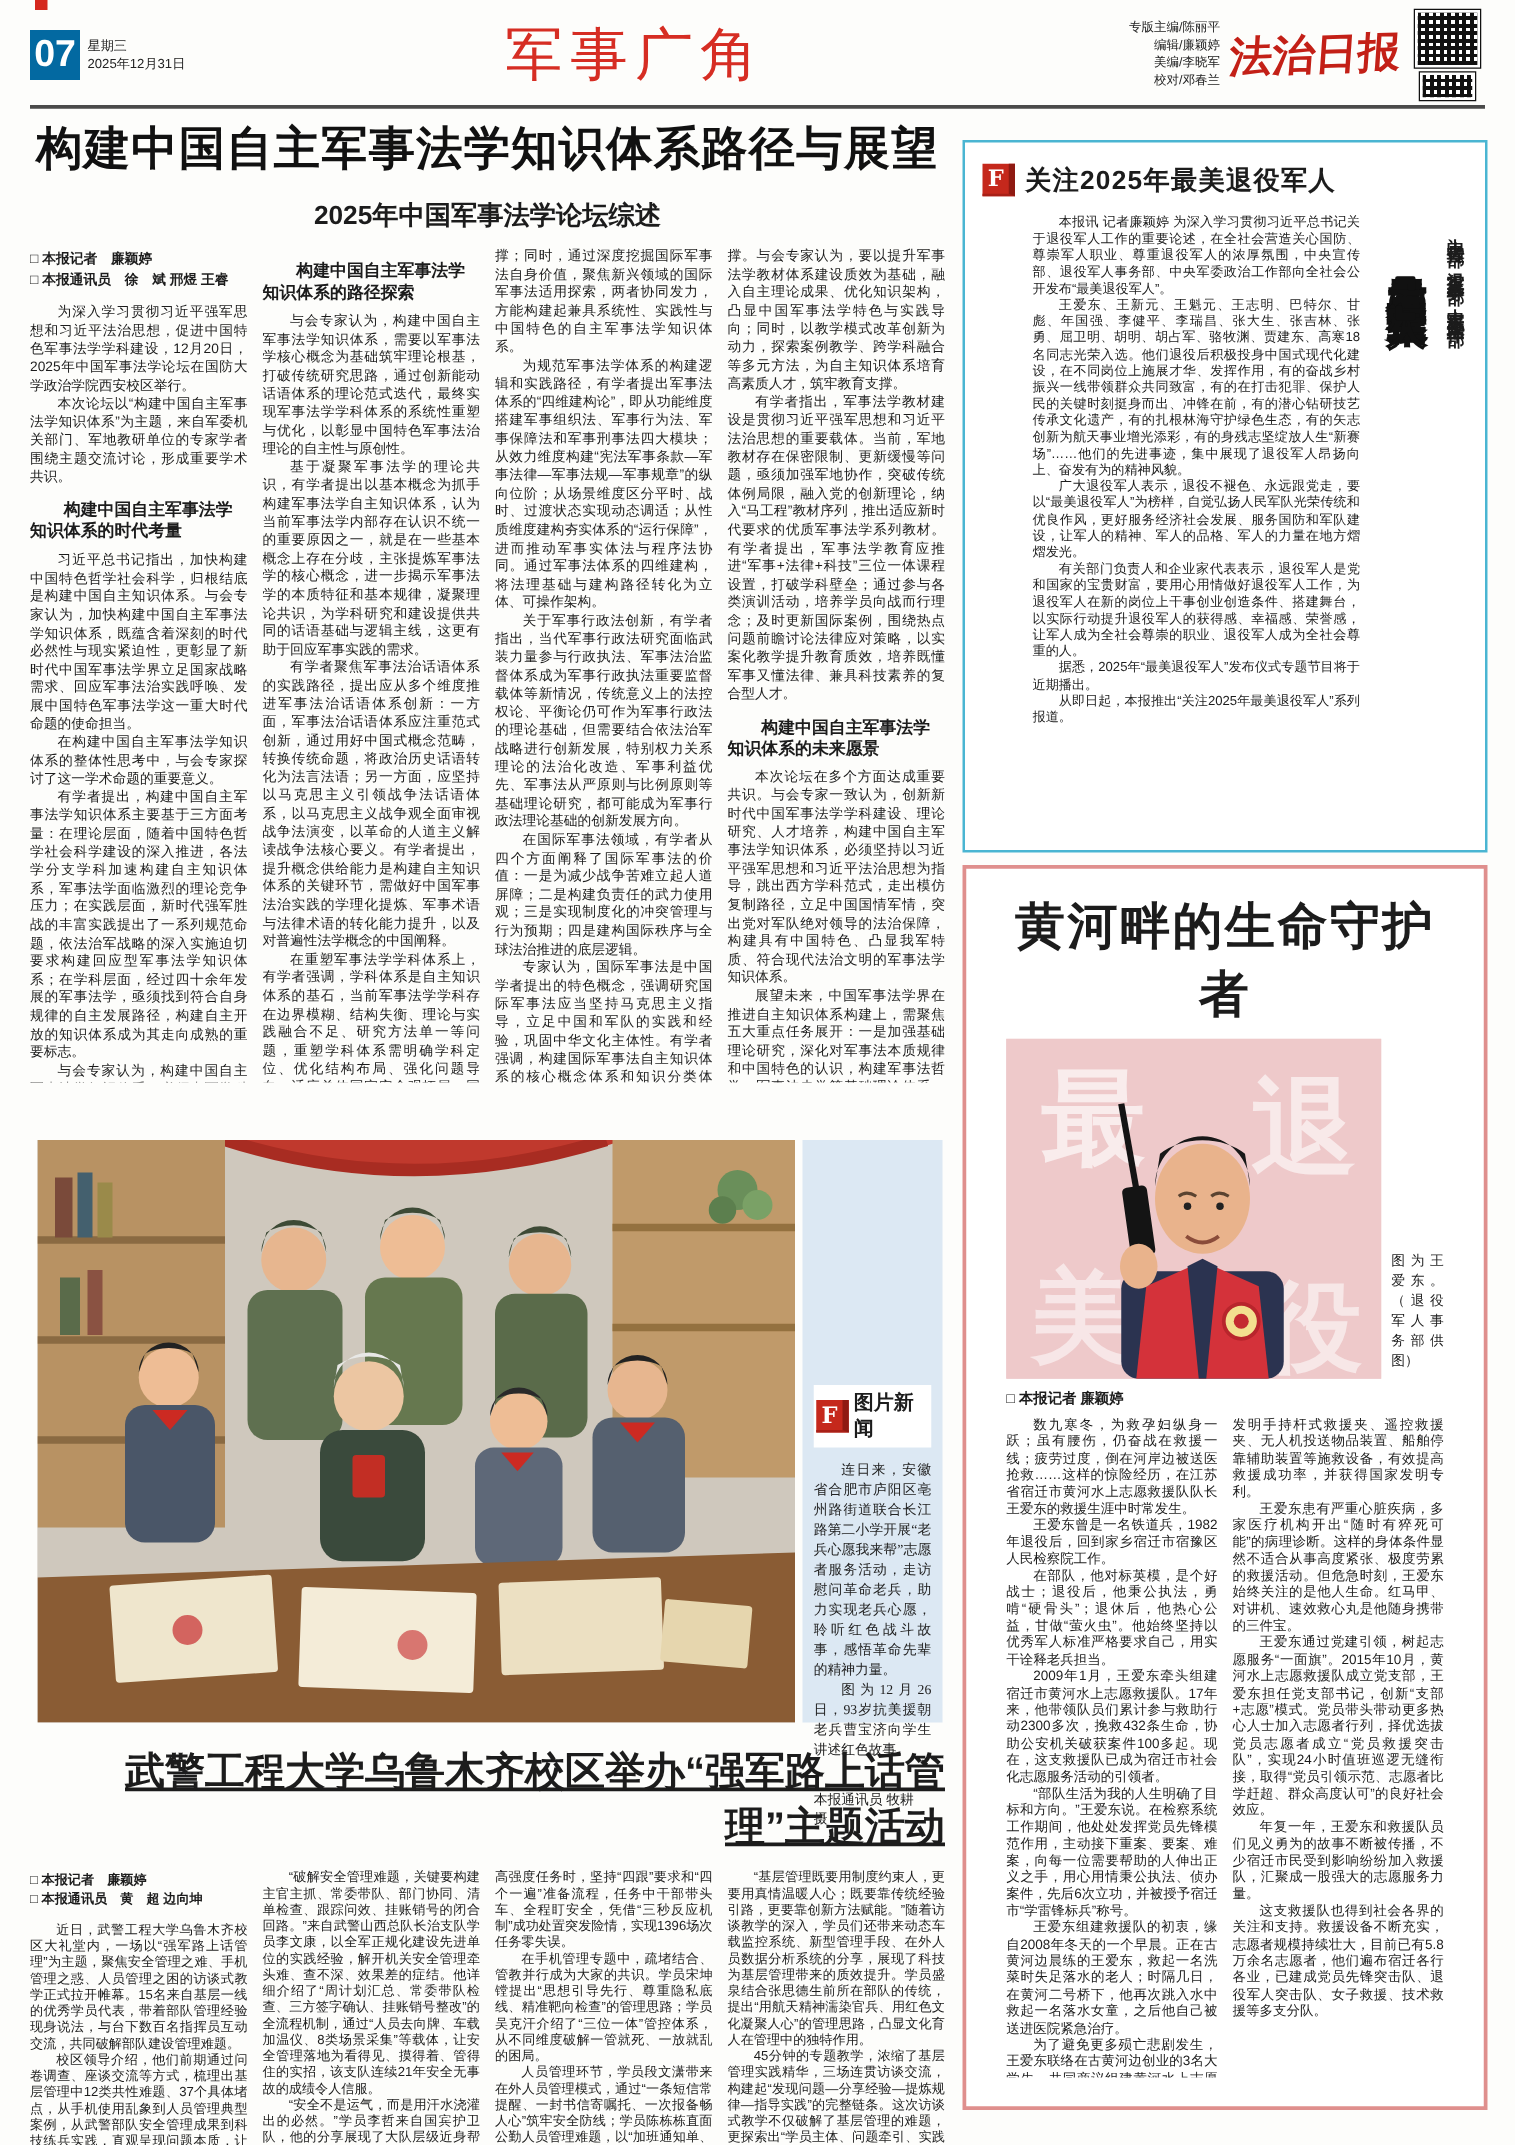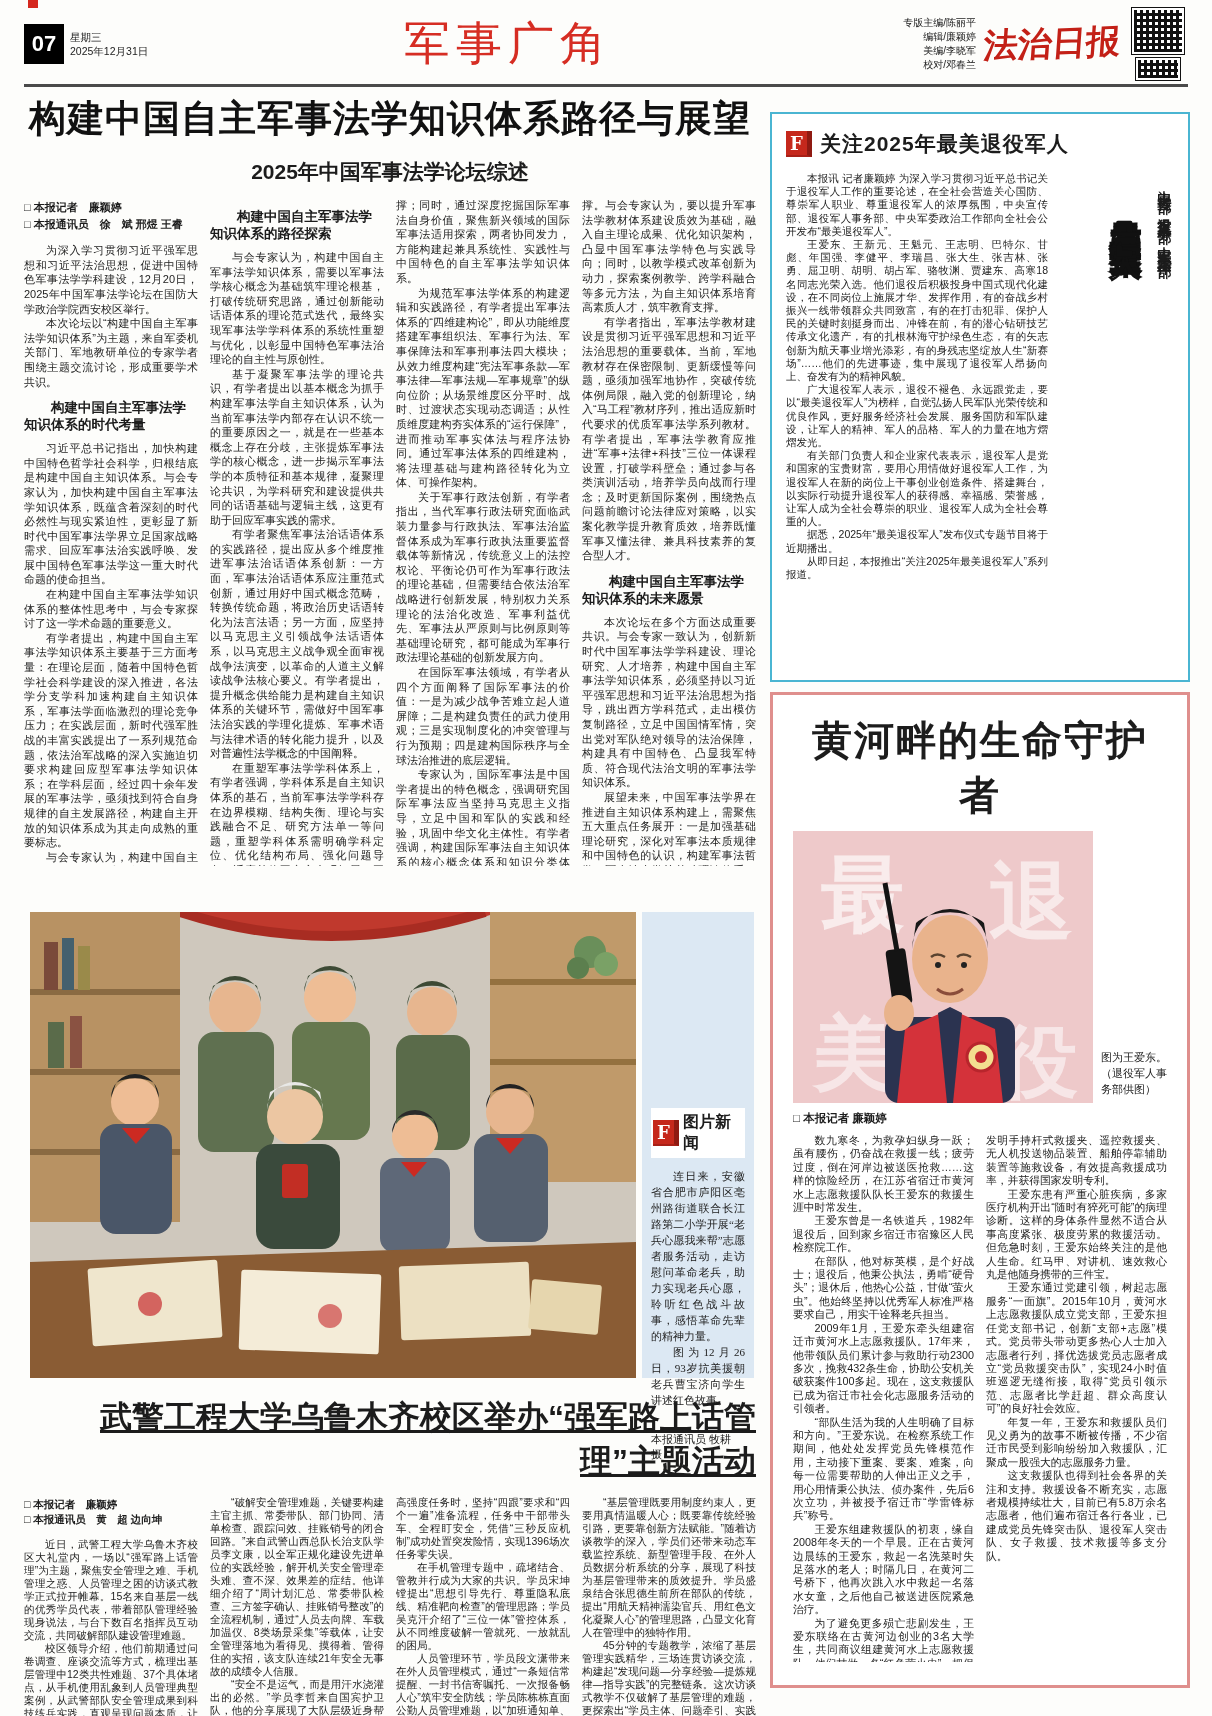--- a/index.html
+++ b/index.html
@@ -3,21 +3,21 @@
 <meta charset="utf-8">
 <style>
   * { margin:0; padding:0; box-sizing:border-box; }
   html,body { background:#efeeec; }
   body { width:1212px; height:1716px; position:relative; font-family:"Liberation Sans",sans-serif; color:#1c1c1c; }
   .sheet { position:absolute; inset:0; background:#fdfdfb; overflow:hidden; }
   .corner-mark { position:absolute; left:28px; top:0; width:10px; height:8px; background:#d5281e; }
 
   
   .header { position:absolute; left:24px; top:8px; width:1164px; height:72px; display:flex; align-items:center; }
-  .pageno-box { width:40px; height:40px; background:#000000; color:#fff; font-weight:900; font-size:22px; display:flex; align-items:center; justify-content:center; }
+  .pageno-box { width:40px; height:40px; background:#0369a1; color:#fff; font-weight:900; font-size:30px; display:flex; align-items:center; justify-content:center; }
   .date-stack { margin-left:6px; font-size:10.5px; line-height:14px; color:#222; }
   .section-title { flex:1; text-align:center; font-size:46px; font-weight:400; color:#d62d23; letter-spacing:6px; }
   .credits { width:108px; font-size:10px; line-height:14px; text-align:right; color:#222; }
   .masthead { width:152px; text-align:center; font-family:"DejaVu Serif",serif; color:#c32017; font-size:34px; font-weight:900; transform:skewX(-6deg) rotate(-2deg); }
   .qr-stack { width:60px; display:flex; flex-direction:column; gap:4px; align-items:center; }
   .qr { width:52px; height:46px; background:
       repeating-linear-gradient(0deg,#111 0 3px,transparent 3px 6px),
       repeating-linear-gradient(90deg,#111 0 3px,#fff 3px 6px); border:2px solid #fff; outline:1px solid #111; }
   .qr.small { width:44px; height:22px; }
   .header-rule { position:absolute; left:24px; top:84px; width:1164px; height:3px; background:#4a4a4a; }
@@ -54,29 +54,29 @@
 
   
   .f-cube { width:26px; height:26px; background:#c5281c; border-right:5px solid #8f1a12; border-bottom:2px solid #a82017;
             color:#fff; font-family:"DejaVu Serif",serif; font-weight:900; font-size:18px;
             display:flex; align-items:center; justify-content:center; flex:0 0 auto; }
 
   
   .veterans-box { position:absolute; left:770px; top:112px; width:420px; height:570px; border:2px solid #4ab5d2; background:#fff; padding:12px 14px; }
   .kicker { display:flex; align-items:center; gap:8px; margin:4px 0 14px; }
   .kicker-text { font-size:21px; font-weight:700; letter-spacing:1px; }
-  .vet-flex { display:flex; height:482px; overflow:hidden; }
+  .vet-flex { display:flex; height:482px; overflow:hidden;margin-left:40px; }
   .vet-body { width:262px; font-size:10.5px; line-height:13.2px; overflow:hidden; }
   .vet-vertical { flex:1; display:flex; justify-content:flex-end; gap:10px; }
   .v-big { writing-mode:vertical-rl; font-size:31px; font-weight:900; color:#fff;
            -webkit-text-stroke:1.4px #111; text-shadow:0 0 1px #111; letter-spacing:2px; margin-top:26px; height:500px; }
   .v-source { writing-mode:vertical-rl; font-size:14px; font-weight:700; letter-spacing:2px; margin-top:8px; height:430px; }
 
   
-  .guardian-box { position:absolute; left:770px; top:692px; width:420px; height:996px; border:3px solid #df8f8d; background:#fff; padding:14px 20px; }
+  .guardian-box { position:absolute; left:770px; top:692px; width:420px; height:996px; border:3px solid #df8f8d; background:#fff; padding:14px 32px; }
   .guardian-headline { font-size:40px; font-weight:900; text-align:center; letter-spacing:2px; margin:4px 0 8px; }
   .guardian-subhead { font-size:18px; font-weight:700; text-align:center; margin-bottom:12px; }
   .g-photo-row { display:flex; margin:2px 0 8px; }
   .g-photo { width:300px; height:272px; background:#eec9ca; flex:0 0 auto; }
   .g-photo svg { display:block; width:100%; height:100%; }
   .g-cap { width:78px; margin-left:8px; align-self:flex-end; font-family:"Liberation Serif",serif; font-size:11px; line-height:16px; text-align:justify; padding-bottom:6px; }
   .g-byline { font-weight:700; font-size:11.5px; margin:8px 0 8px; }
   .g-cols { display:flex; gap:12px; height:528px; overflow:hidden; }
   .g-col { flex:1; font-size:10.8px; line-height:13.4px; overflow:hidden; }
 </style>

